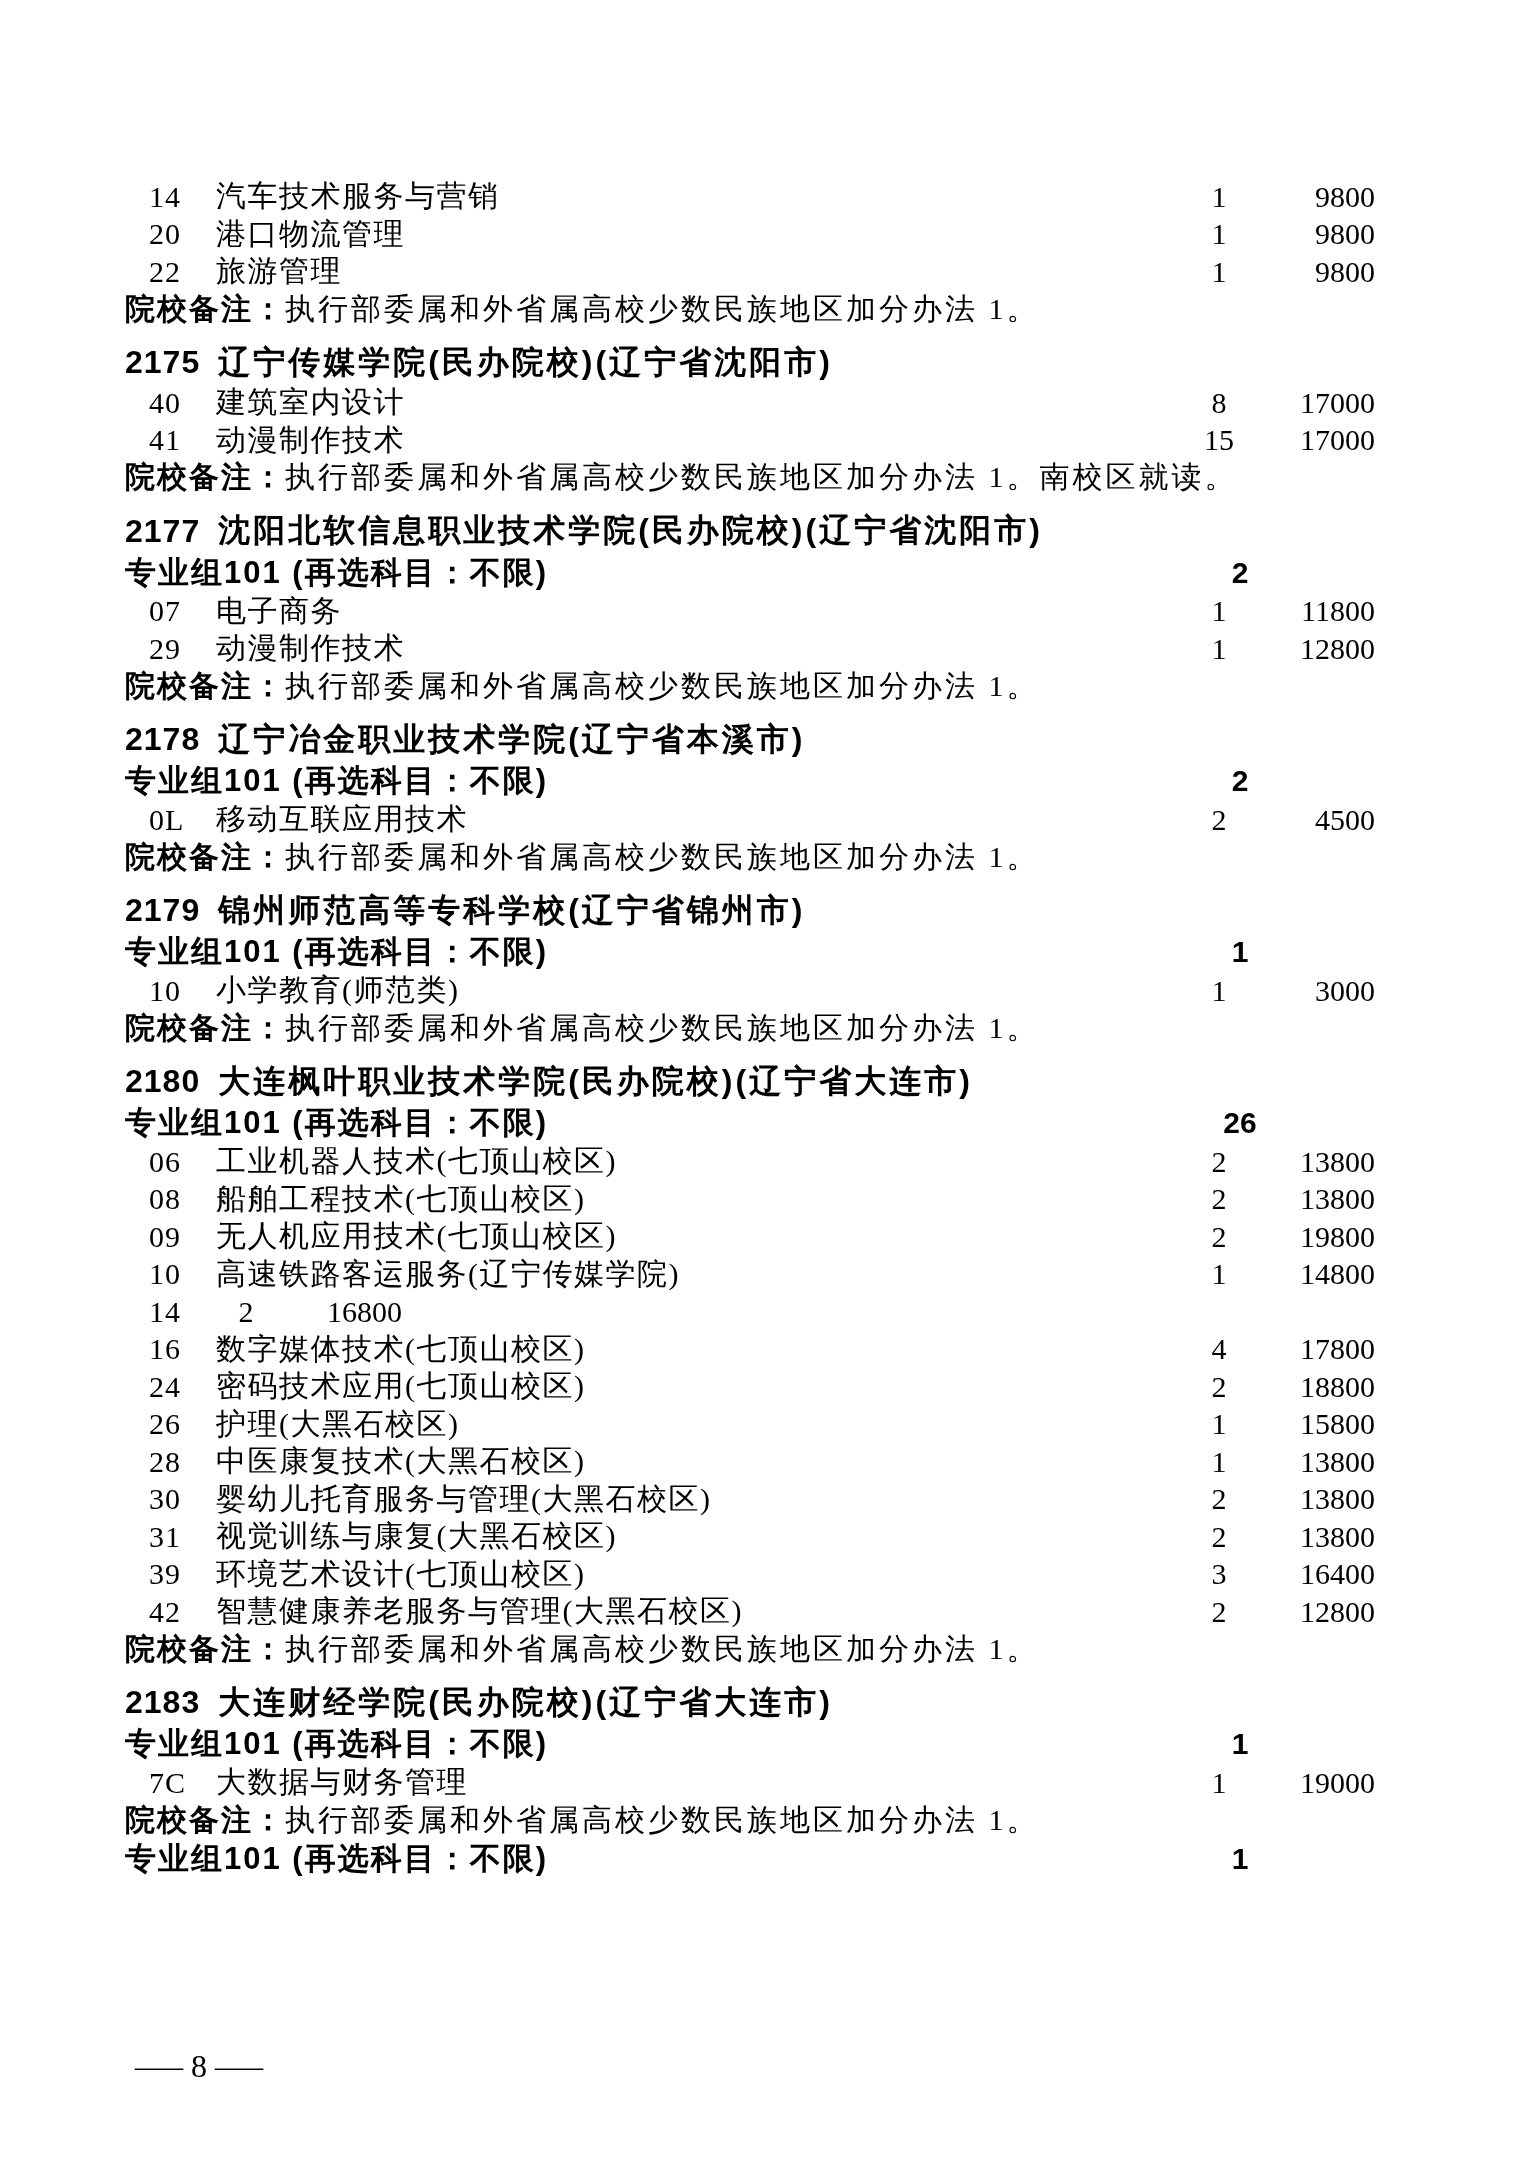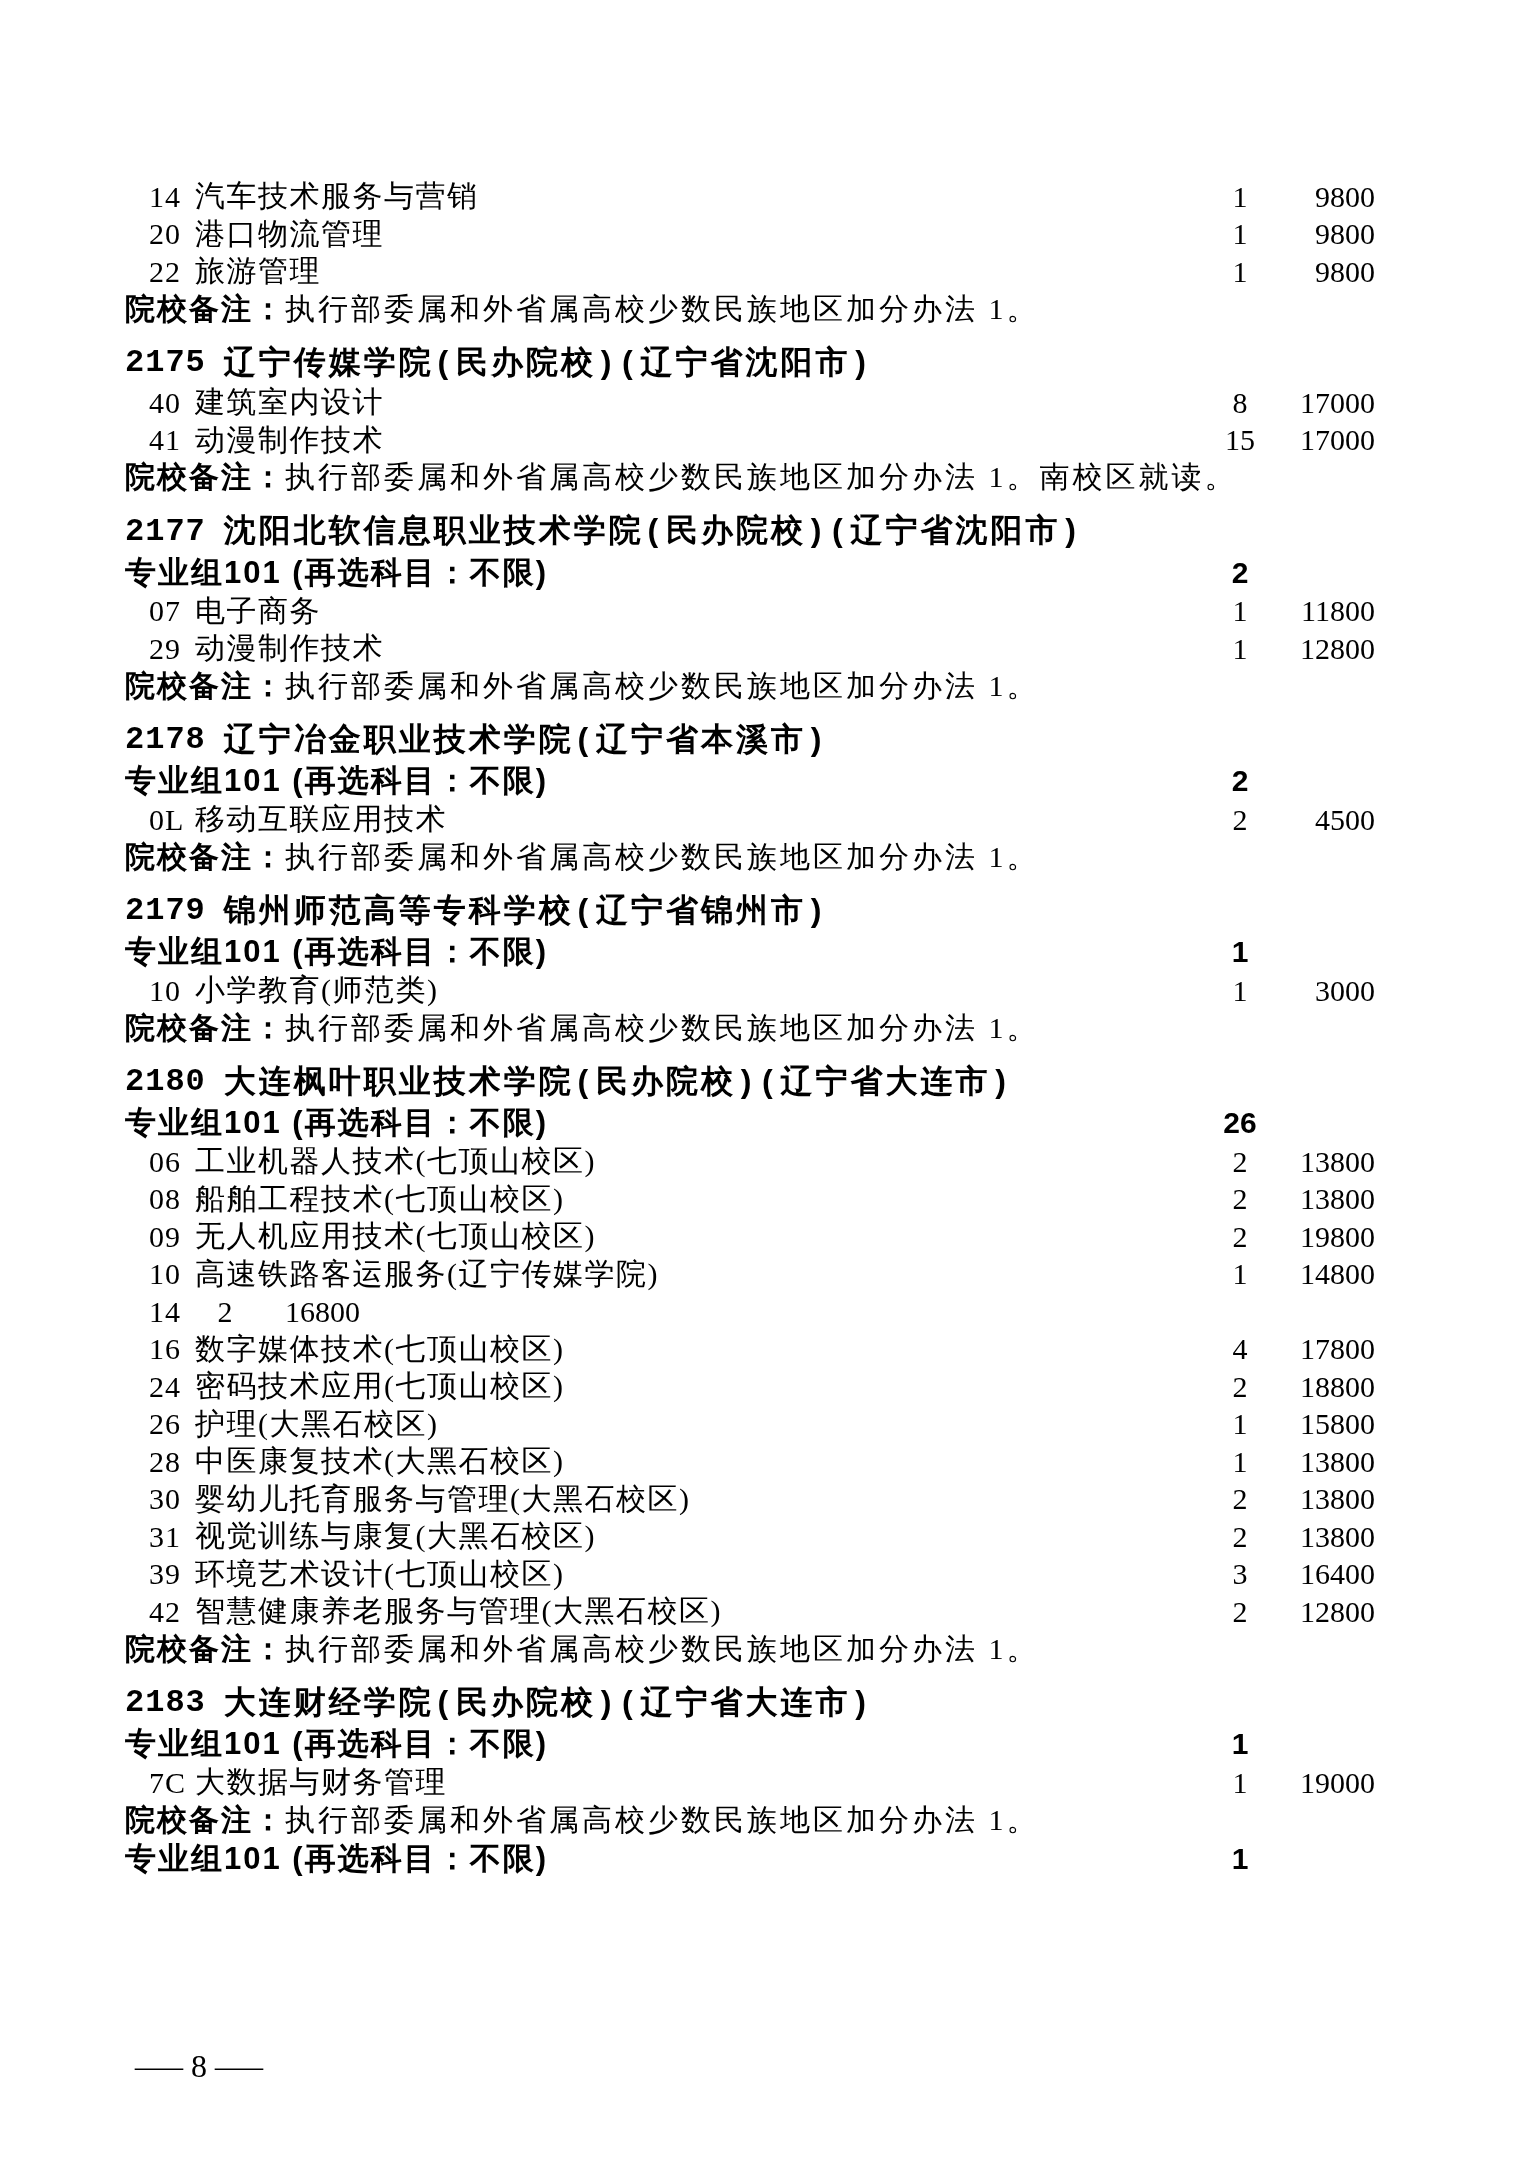--- a/index.html
+++ b/index.html
@@ -14,30 +14,31 @@
     position:absolute;
     left:125px;top:178px;
     width:1265px;
   }
   .row{display:flex;align-items:center;}
   
   .major-row{
     height:37.5px;
     font-family:"Liberation Serif","DejaVu Serif",serif;
     font-size:30px;
+    gap:21px;
   }
   .mcode{width:46px;margin-left:24px;letter-spacing:1px;white-space:nowrap;}
   .mname{flex:1;letter-spacing:1.5px;white-space:nowrap;overflow:hidden;}
   .mcount{width:60px;text-align:center;}
   .mfee{width:120px;text-align:right;padding-right:15px;box-sizing:border-box;}
   
   .school-row{
     margin-top:13px;
     height:43px;
-    font-family:Liberation Mono, monospace;
+    font-family:Liberation Sans, sans-serif;
     font-weight:700;
     font-size:32px;
     letter-spacing:3px;
     white-space:nowrap;
   }
   .scode{margin-right:18px;letter-spacing:1px;}
   
   .group-row{
     height:40px;
     font-family:"Liberation Sans","DejaVu Sans",sans-serif;

